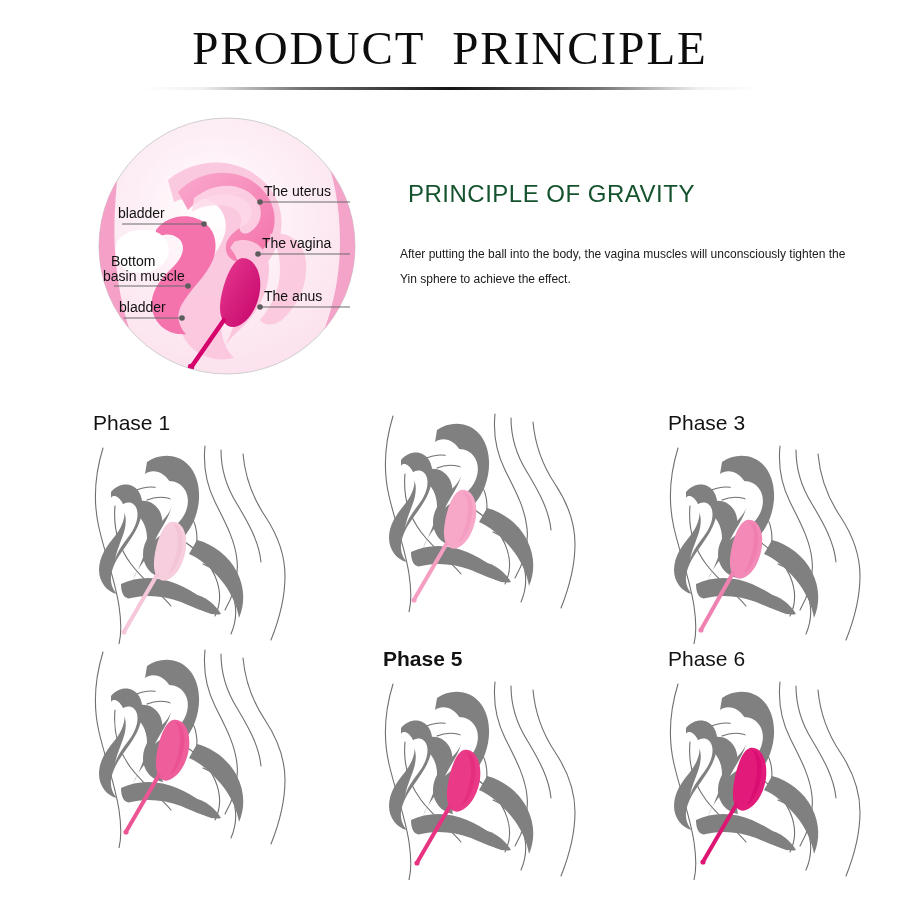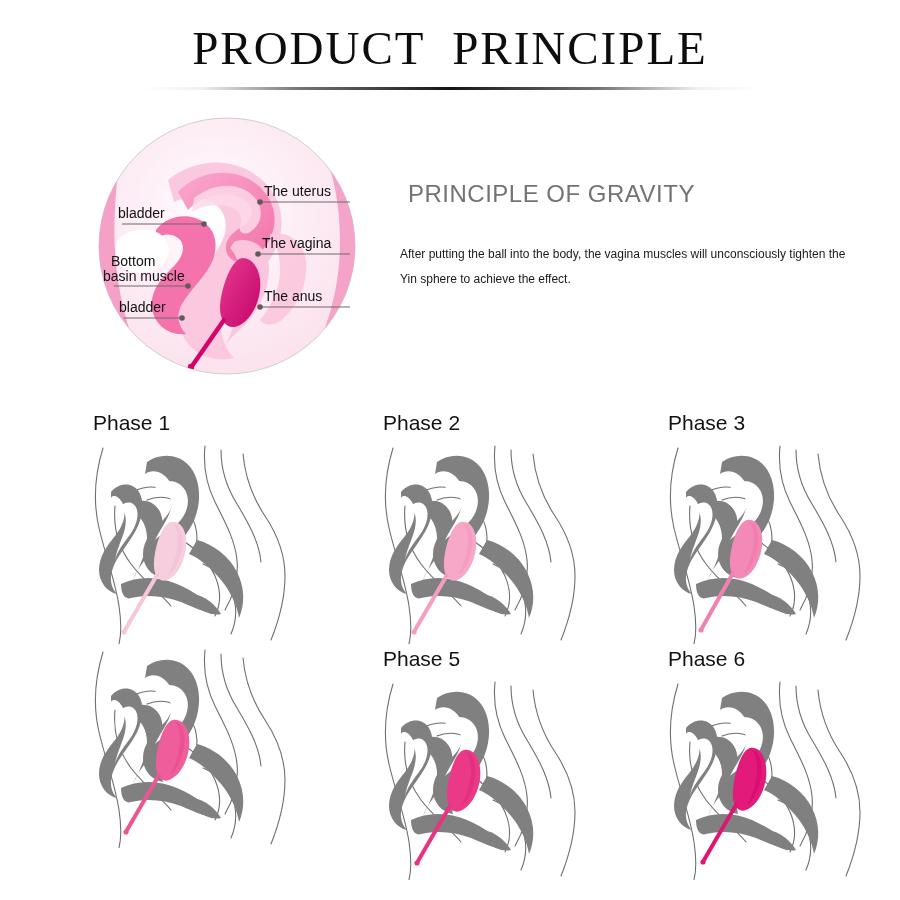--- a/index.html
+++ b/index.html
@@ -56,21 +56,21 @@
   }
   #hero-text {
     position: absolute;
     left: 400px;
     top: 180px;
     width: 470px;
   }
   #gravity-heading {
     font-size: 24px;
     letter-spacing: 0.5px;
-    color: #737373;
+    color: #14532d;
     margin: 0 0 34px 8px;
     font-weight: 400;
   }
   #gravity-body {
     font-size: 12px;
     line-height: 2.05;
     color: #1a1a1a;
     margin: 0;
     max-width: 450px;
   }
@@ -209,21 +209,20 @@
       <g>
         <path d="M 86 78 C 96 76 103 88 101 104 C 99 120 91 133 82 136 C 74 139 68 131 69 118 C 70 102 77 80 86 78 Z" fill="#f7cede"></path>
         <path d="M 88 80 C 95 80 99 90 97 104 C 95 117 89 128 83 131 C 89 121 93 108 93 96 C 93 88 91 83 88 80 Z" opacity="0.55" fill="#f0bcd2"></path>
         <path d="M 72 131 L 40 186" stroke-width="4" stroke-linecap="round" fill="none" stroke="#f6c6da"></path>
         <circle cx="39" cy="188" r="2.6" fill="#f6c6da"></circle>
       </g>
     </svg>
   </div>
 
   <div class="phase-cell" style="left:375px; top:0px;">
-    <div class="phase-label">Phase 2</div>
     <svg class="phase-figure" width="235" height="200" viewBox="0 0 235 200">
       <use href="#anatomyFig"></use>
       <g>
         <path d="M 86 78 C 96 76 103 88 101 104 C 99 120 91 133 82 136 C 74 139 68 131 69 118 C 70 102 77 80 86 78 Z" fill="#f7a8c8"></path>
         <path d="M 88 80 C 95 80 99 90 97 104 C 95 117 89 128 83 131 C 89 121 93 108 93 96 C 93 88 91 83 88 80 Z" opacity="0.55" fill="#f291bb"></path>
         <path d="M 72 131 L 40 186" stroke-width="4" stroke-linecap="round" fill="none" stroke="#f49ec2"></path>
         <circle cx="39" cy="188" r="2.6" fill="#f49ec2"></circle>
       </g>
     </svg>
   </div>
@@ -246,21 +245,21 @@
       <use href="#anatomyFig"></use>
       <g>
         <path d="M 88 72 C 99 70 106 83 104 100 C 102 116 93 129 84 132 C 76 135 70 127 71 113 C 72 97 79 74 88 72 Z" fill="#ee5e9b"></path>
         <path d="M 90 74 C 97 74 101 85 99 99 C 97 112 91 124 85 127 C 91 117 95 103 95 91 C 95 83 93 77 90 74 Z" opacity="0.55" fill="#e9458b"></path>
         <path d="M 74 127 L 42 182" stroke-width="4" stroke-linecap="round" fill="none" stroke="#ec5593"></path>
         <circle cx="41" cy="184" r="2.6" fill="#ec5593"></circle>
       </g>
     </svg>
   </div>
 
-  <div class="phase-cell" style="left:375px; top:236px;">
+  <div class="phase-cell" style="left:375px; top:236px;font-weight:bold;">
     <div class="phase-label">Phase 5</div>
     <svg class="phase-figure" width="235" height="200" viewBox="0 0 235 200">
       <use href="#anatomyFig"></use>
       <g>
         <path d="M 89 70 C 100 68 107 82 105 99 C 103 115 94 128 85 131 C 77 134 71 126 72 112 C 73 96 80 72 89 70 Z" fill="#ea3a87"></path>
         <path d="M 91 72 C 98 72 102 84 100 98 C 98 111 92 123 86 126 C 92 116 96 102 96 90 C 96 82 94 75 91 72 Z" opacity="0.55" fill="#e22579"></path>
         <path d="M 75 126 L 43 181" stroke-width="4" stroke-linecap="round" fill="none" stroke="#e73381"></path>
         <circle cx="42" cy="183" r="2.6" fill="#e73381"></circle>
       </g>
     </svg>

